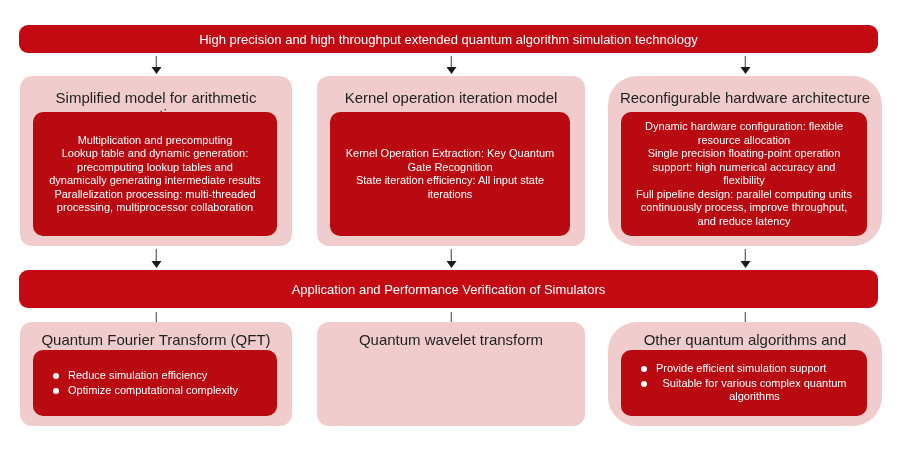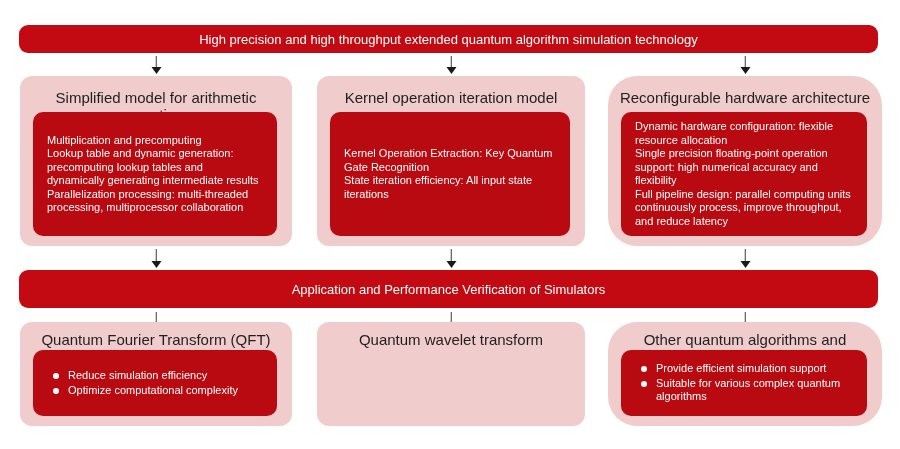--- a/index.html
+++ b/index.html
@@ -59,20 +59,21 @@
     background: #b80a10;
     border-radius: 10px;
     color: #ffffff;
     font-size: 11px;
     line-height: 13.5px;
     display: flex;
     flex-direction: column;
     justify-content: center;
     padding: 8px 14px;
     box-sizing: border-box;
+    text-align: center;
   }
   .row-top .redbox { top: 36px; height: 124px; }
   .row-bottom .redbox { top: 28px; height: 66px; }
 
   .stmt { white-space: pre-wrap; }
 
   ul.bullets {
     list-style: none;
     margin: 0;
     padding: 0;

